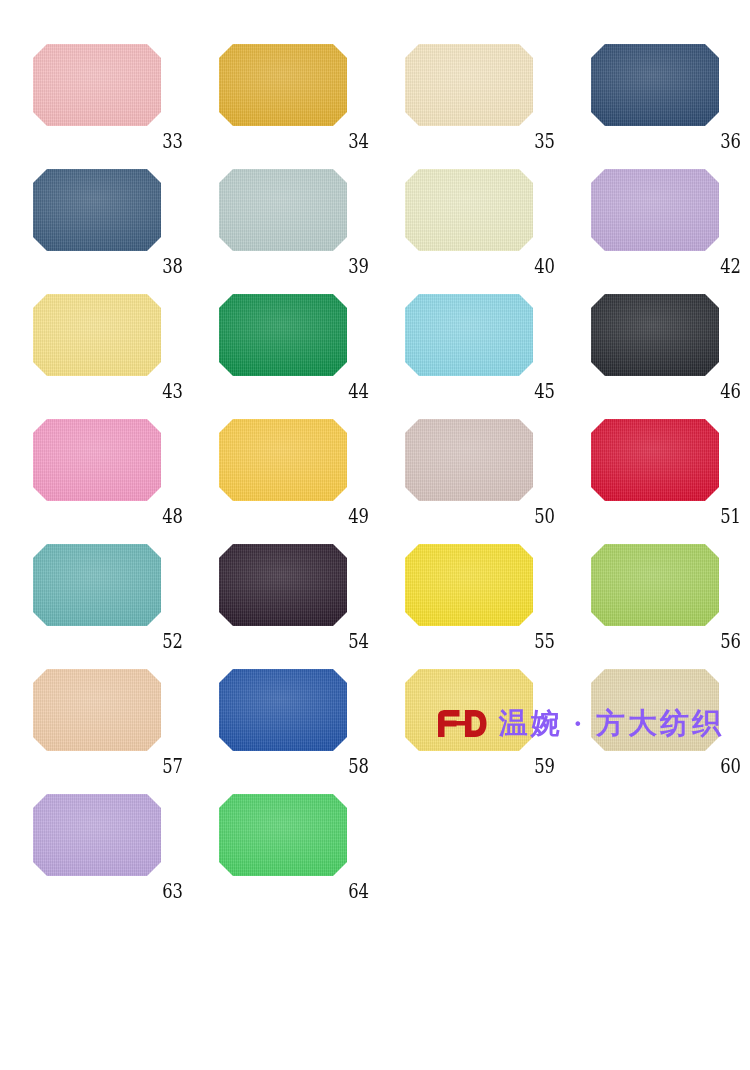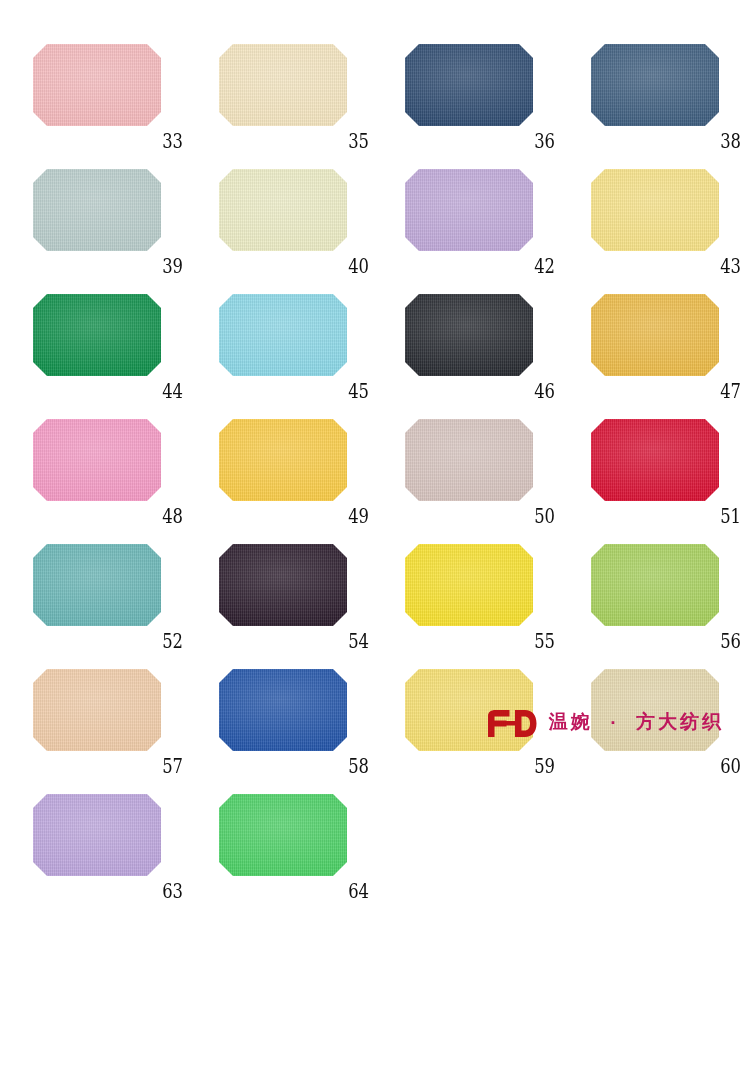--- a/index.html
+++ b/index.html
@@ -118,25 +118,25 @@
     display: flex;
     align-items: center;
     gap: 11px;
   }
   #brand-mark {
     width: 52px;
     height: 29px;
     display: block;
   }
   #brand-name {
-    font-family: Liberation Mono, monospace;
-    font-size: 19px;
+    font-family: Liberation Serif, serif;
+    font-size: 29px;
     line-height: 29px;
     font-weight: 700;
-    color: #be185d;
+    color: #8b5cf6;
     letter-spacing: 3px;
     white-space: nowrap;
   }
 </style>
 </head>
 <body>
 
 <div id="swatch-sheet">
 
   <div id="swatch-grid">
@@ -144,20 +144,29 @@
         <div class="swatch-chip-wrap">
           <div class="swatch-chip" style="background-color: rgb(244, 185, 188);">
             <div class="weave"></div>
             <div class="sheen"></div>
           </div>
         </div>
         <div class="swatch-number">33</div>
       </div>
       <div class="swatch-cell">
         <div class="swatch-chip-wrap">
+          <div class="swatch-chip" style="background-color: rgb(226, 177, 50);">
+            <div class="weave"></div>
+            <div class="sheen"></div>
+          </div>
+        </div>
+        <div class="swatch-number">34</div>
+      </div>
+      <div class="swatch-cell">
+        <div class="swatch-chip-wrap">
           <div class="swatch-chip" style="background-color: rgb(243, 228, 191);">
             <div class="weave"></div>
             <div class="sheen"></div>
           </div>
         </div>
         <div class="swatch-number">35</div>
       </div>
       <div class="swatch-cell">
         <div class="swatch-chip-wrap">
           <div class="swatch-chip" style="background-color: rgb(45, 74, 112);">
@@ -231,29 +240,20 @@
         <div class="swatch-number">45</div>
       </div>
       <div class="swatch-cell">
         <div class="swatch-chip-wrap">
           <div class="swatch-chip" style="background-color: rgb(38, 41, 47);">
             <div class="weave"></div>
             <div class="sheen"></div>
           </div>
         </div>
         <div class="swatch-number">46</div>
-      </div>
-      <div class="swatch-cell">
-        <div class="swatch-chip-wrap">
-          <div class="swatch-chip" style="background-color: rgb(235, 186, 70);">
-            <div class="weave"></div>
-            <div class="sheen"></div>
-          </div>
-        </div>
-        <div class="swatch-number">47</div>
       </div>
       <div class="swatch-cell">
         <div class="swatch-chip-wrap">
           <div class="swatch-chip" style="background-color: rgb(244, 154, 196);">
             <div class="weave"></div>
             <div class="sheen"></div>
           </div>
         </div>
         <div class="swatch-number">48</div>
       </div>

